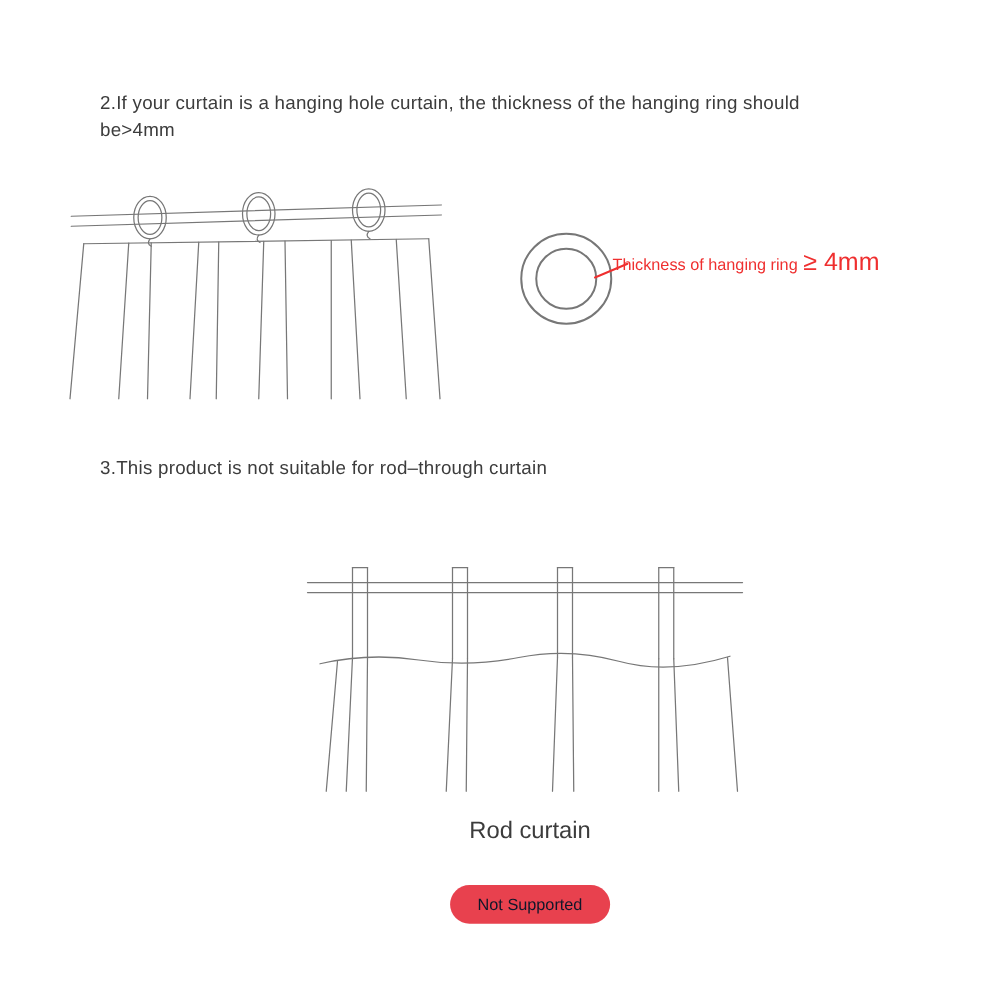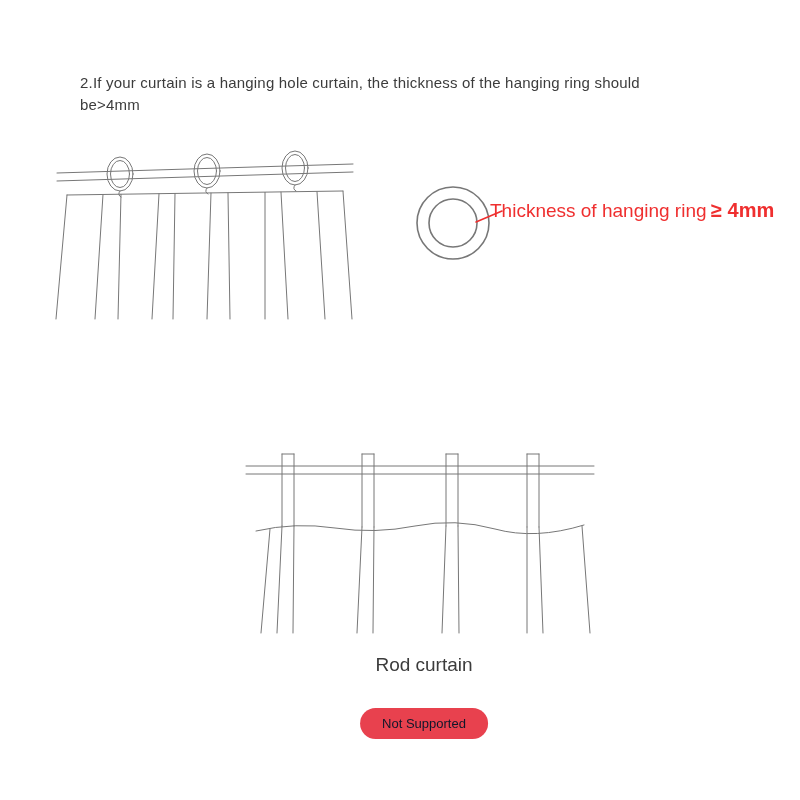--- a/index.html
+++ b/index.html
@@ -33,22 +33,22 @@
   #ring-diagram { left: 404px; top: 171px; }
   #rod-curtain  { left: 240px; top: 448px; }
   .red-line { stroke: var(--annotation-red); stroke-width: 1.6; }
   .annotation {
     position: absolute;
     left: 490px;
     top: 196px;
     white-space: nowrap;
     color: var(--annotation-red);
   }
-  .annotation .ann-label { font-size: 19px; }
-  .annotation .ann-value { font-size: 20px; font-weight: bold; }
+  .annotation .ann-label { font-size: 13px; }
+  .annotation .ann-value { font-size: 20px; }
   .caption {
     position: absolute;
     left: 424px;
     top: 651px;
     transform: translateX(-50%);
     font-size: 19px;
     color: var(--text-dark);
   }
   .badge {
     position: absolute;
@@ -104,20 +104,23 @@
     <circle cx="49" cy="49" r="36"></circle>
     <circle cx="49" cy="49" r="24"></circle>
     <line class="red-line" x1="72" y1="48" x2="98" y2="37"></line>
   </svg>
 
   <div class="annotation">
     <span class="ann-label">Thickness of hanging ring</span>
     <span class="ann-value">≥ 4mm</span>
   </div>
 
+  <div class="step-text" id="step3">
+    <span>3.This product is not suitable for rod–through curtain</span>
+  </div>
 
   <svg id="rod-curtain" class="diagram" width="360" height="185" viewBox="0 0 360 185" fill="none" stroke="currentColor" stroke-width="1" stroke-linecap="round">
     <line x1="6" y1="15" x2="354" y2="15"></line>
     <line x1="6" y1="23" x2="354" y2="23"></line>
 
     <line x1="42" y1="3" x2="54" y2="3"></line>
     <line x1="42" y1="3" x2="42" y2="75"></line>
     <line x1="54" y1="3" x2="54" y2="75"></line>
     <line x1="122" y1="3" x2="134" y2="3"></line>
     <line x1="122" y1="3" x2="122" y2="76"></line>

